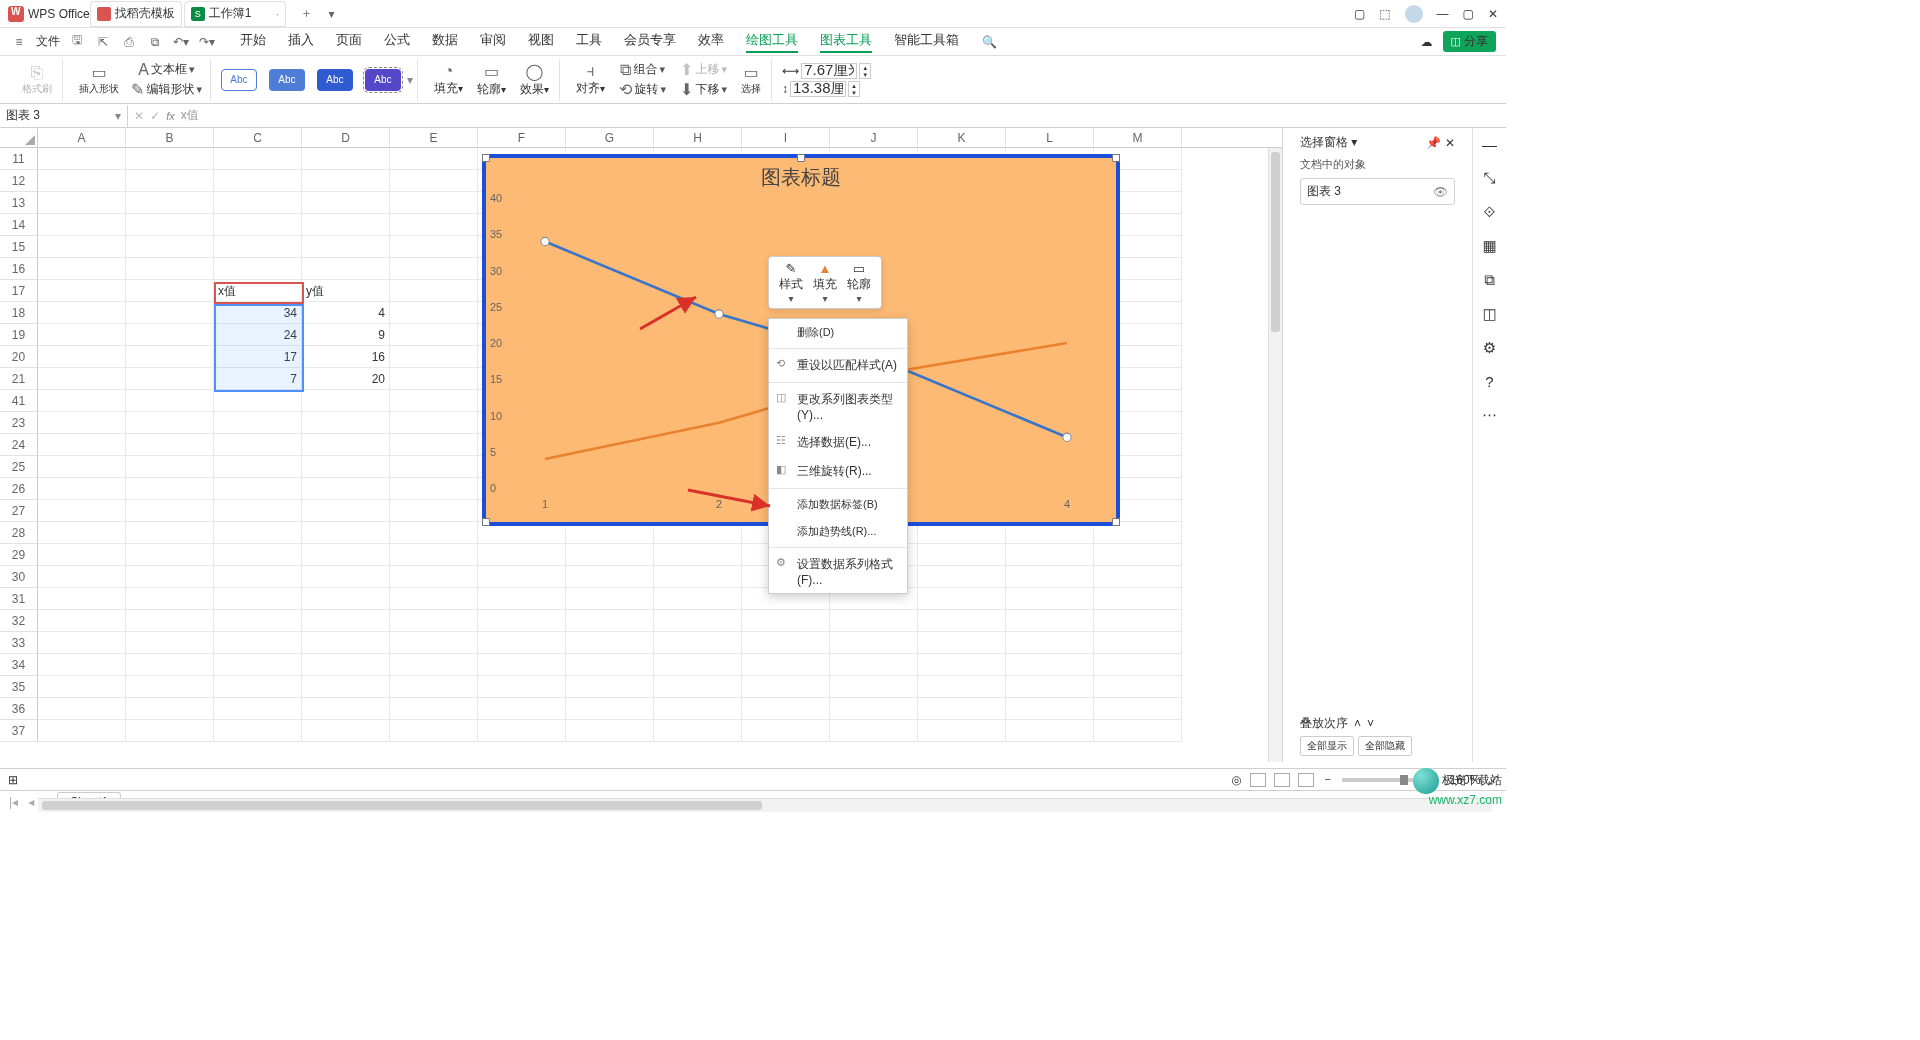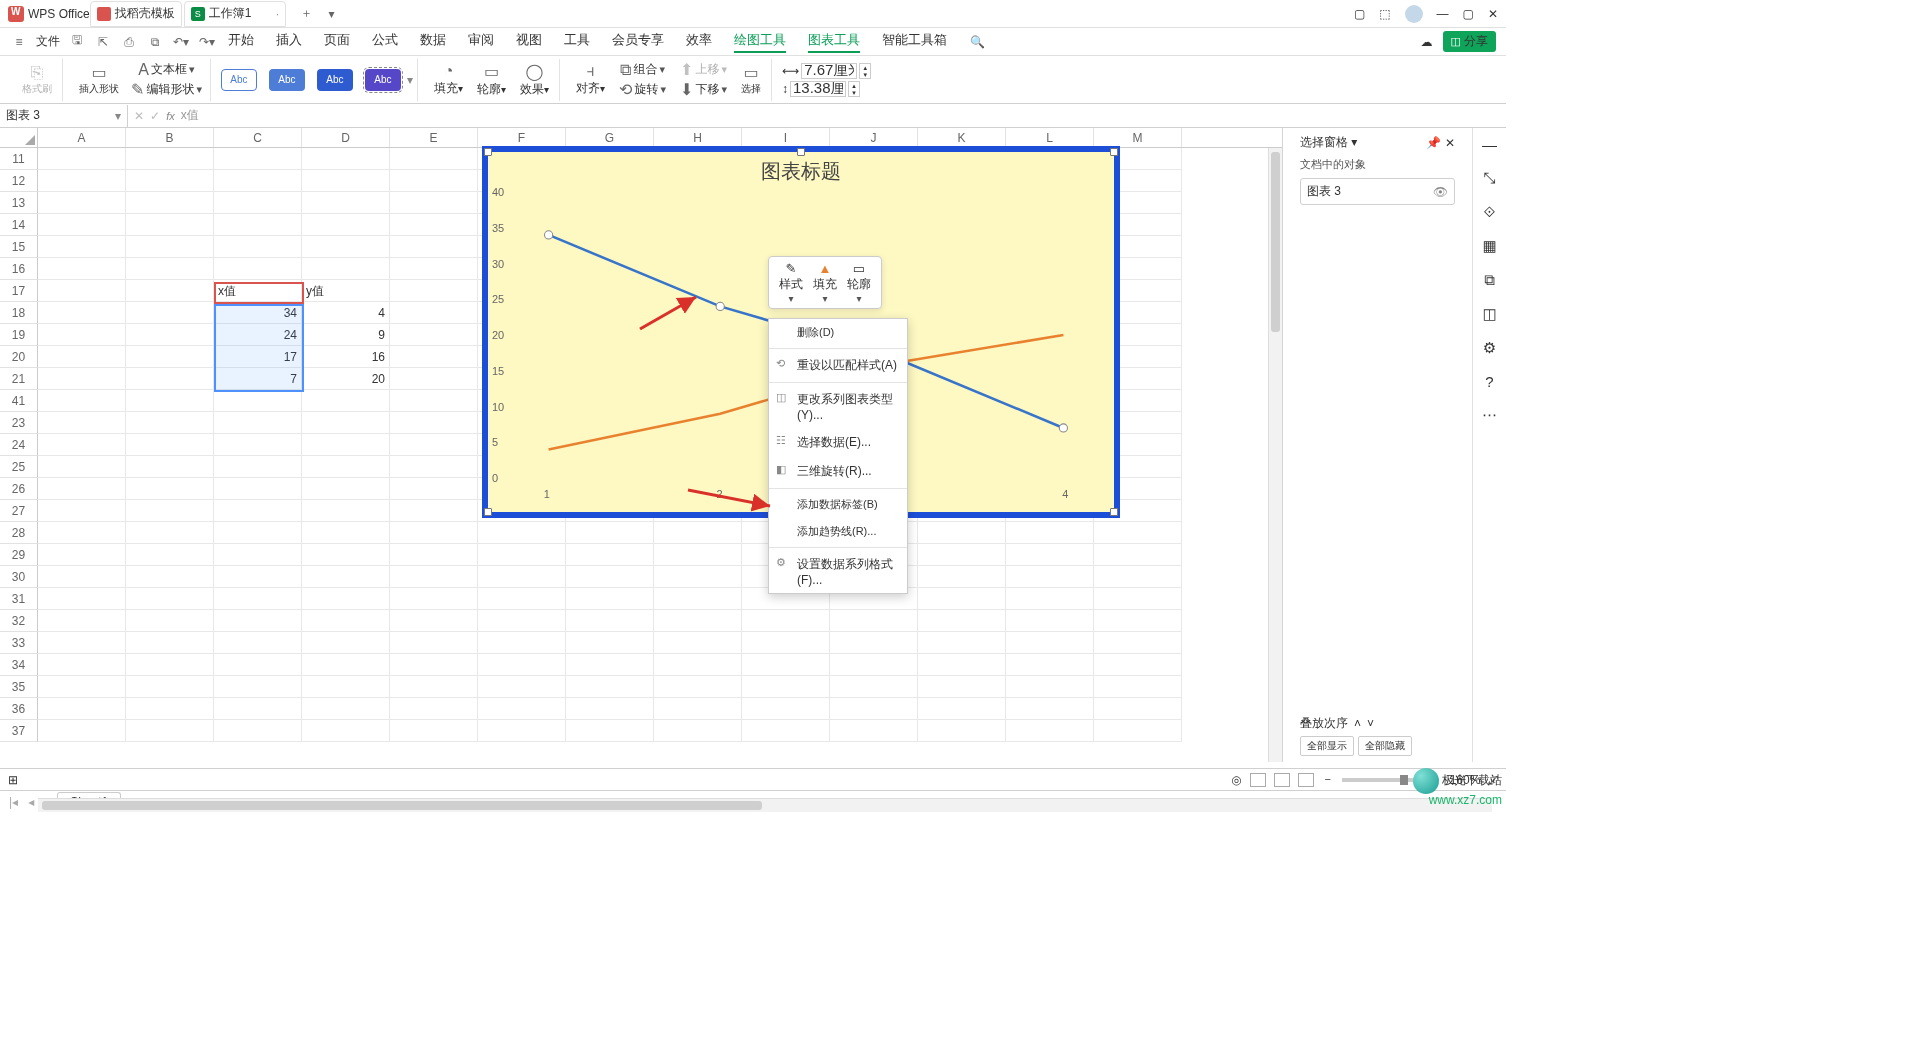--- a/index.html
+++ b/index.html
@@ -15,21 +15,21 @@
 .tab .ico.template{background:#d9534f}
 .tab .ico.sheet{background:#0b8c45;color:#fff;font-size:9px;text-align:center;line-height:14px}
 .tab .close{margin-left:24px;color:#999}
 .tab-plus{margin-left:8px;color:#666;padding:0 4px}
 .title-right{margin-left:auto;display:flex;gap:14px;align-items:center;color:#777}
 .title-right span{cursor:pointer}
 .avatar{width:18px;height:18px;border-radius:50%;background:#c5d8ea}
 .menubar{height:28px;display:flex;align-items:center;padding:0 10px;border-bottom:1px solid #e0e0e0;gap:4px}
 .menu-left{display:flex;align-items:center;gap:8px;color:#555}
 .menu-ico{width:18px;text-align:center;color:#666}
-.menu-items{display:flex;margin-left:8px;gap:22px}
+.menu-items{display:flex;margin-left:20px;gap:22px}
 .menu-item{font-size:13px;cursor:pointer}
 .menu-item.active{color:#0b9e57;border-bottom:2px solid #0b9e57;padding-bottom:2px}
 .menu-right{margin-left:auto;display:flex;gap:10px;align-items:center}
 .share-btn{background:#0ea55a;color:#fff;padding:2px 8px;border-radius:3px;font-size:11px}
 .ribbon{height:48px;border-bottom:1px solid #d0d0d0;display:flex;align-items:center;padding:4px 12px;gap:6px}
 .rib-group{display:flex;gap:2px;align-items:center;padding:0 4px;border-right:1px solid #e3e3e3;height:42px}
 .rib-btn{display:flex;flex-direction:column;align-items:center;justify-content:center;padding:0 6px;font-size:11px;color:#555;cursor:pointer}
 .rib-btn .ic{font-size:16px;color:#666}
 .rib-btn small{font-size:10px}
 .rib-btn.disabled{opacity:.4}
@@ -54,21 +54,21 @@
 .rowcol-corner{width:38px;border-right:1px solid #ccc;position:relative}
 .rowcol-corner::after{content:"";position:absolute;right:2px;bottom:2px;border:5px solid transparent;border-right-color:#aaa;border-bottom-color:#aaa}
 .col-h{width:88px;text-align:center;border-right:1px solid #e2e2e2;line-height:20px;color:#666}
 .rows{position:relative}
 .row{display:flex;height:22px}
 .row-h{width:38px;text-align:center;border-right:1px solid #ccc;border-bottom:1px solid #e2e2e2;line-height:22px;color:#666;background:#fff}
 .cell{width:88px;border-right:1px solid #e8e8e8;border-bottom:1px solid #e8e8e8;padding:0 4px;line-height:22px;text-align:right}
 .cell.tl{text-align:left}
 .sel-box{position:absolute;border:2px solid #4d90fe;background:rgba(77,144,254,.12);pointer-events:none}
 .x-header{position:absolute;border:2px solid #d9534f;pointer-events:none}
-.chart-obj{position:absolute;left:482px;top:18px;width:638px;height:372px;border:6px solid #1d4ed8;background:#fef9c3}
+.chart-obj{position:absolute;left:482px;top:26px;width:638px;height:372px;border:4px solid #1d4ed8;background:#fdba74}
 .handle{width:8px;height:8px;border:1px solid #777;background:#fff;position:absolute;border-radius:1px}
 .chart-title{text-align:center;font-size:20px;color:#444;padding:6px 0}
 .plot{position:absolute;left:30px;top:40px;right:20px;bottom:34px}
 .ylab{position:absolute;left:-26px;font-size:11px;color:#666;transform:translateY(-50%)}
 .xlab{position:absolute;bottom:-22px;font-size:11px;color:#666;transform:translateX(-50%)}
 svg.lines{position:absolute;inset:0;width:100%;height:100%}
 .mini-toolbar{position:absolute;left:768px;top:128px;display:flex;gap:2px;background:#fff;border:1px solid #ccc;border-radius:4px;padding:3px 6px;box-shadow:0 2px 6px rgba(0,0,0,.12)}
 .mini-btn{display:flex;flex-direction:column;align-items:center;font-size:10px;color:#555;padding:1px 4px}
 .mini-btn .mic{font-size:13px}
 .ctx-menu{position:absolute;left:768px;top:190px;width:140px;background:#fff;border:1px solid #ccc;box-shadow:0 3px 10px rgba(0,0,0,.2)}

